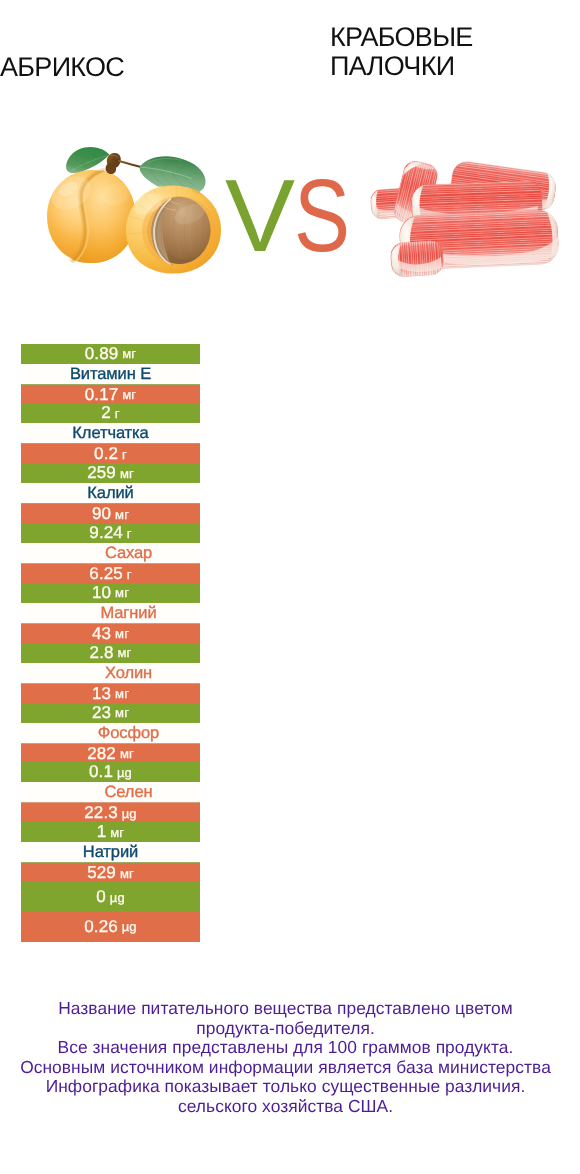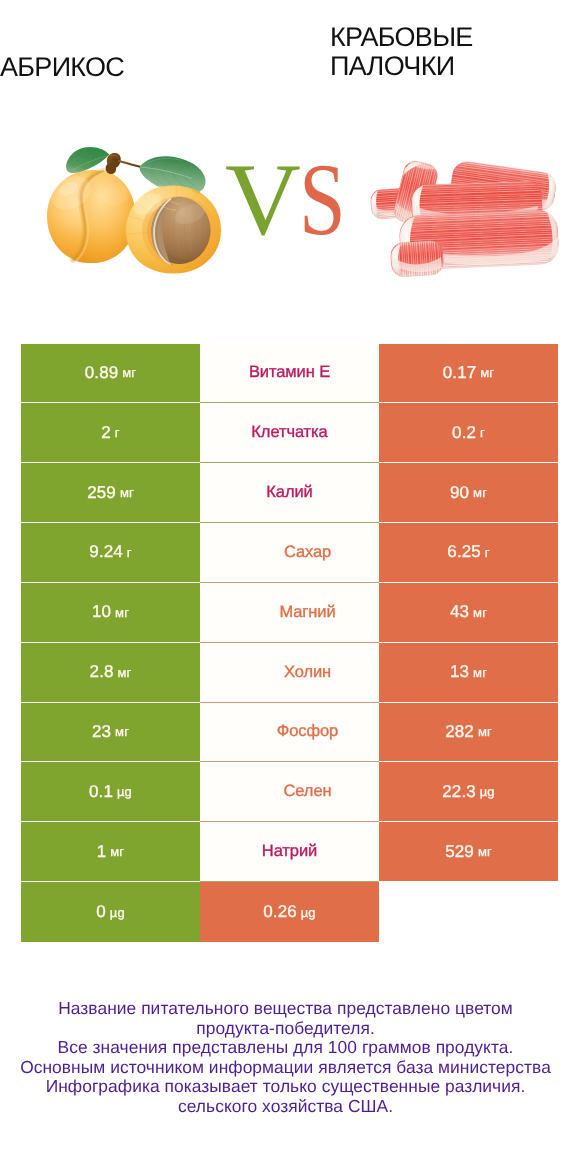--- a/index.html
+++ b/index.html
@@ -15,44 +15,44 @@
          letter-spacing:-0.7px;line-height:29px;}
   #title-left{left:0;top:53px;width:251px;font-size:27px;}
   #title-right{left:330px;top:23px;width:251px;font-size:27px;}
 
   
   .hero{position:absolute;}
   #apricot-img{left:40px;top:130px;width:190px;height:150px;}
   #crab-img{left:366px;top:150px;width:200px;height:135px;}
 
   
-  #vs{position:absolute;left:225px;top:150px;width:160px;height:100px;
+  #vs{position:absolute;left:225px;top:166px;width:160px;height:100px;
       font-size:103px;line-height:100px;font-weight:400;letter-spacing:0px;
-      font-family:Liberation Serif, serif;white-space:nowrap;}
+      font-family:Liberation Sans, sans-serif;white-space:nowrap;}
   #vs .v{color:#7aa22e;display:inline-block;transform:scaleX(1.02);transform-origin:left bottom;}
   #vs .s{color:#e0684a;display:inline-block;transform:scaleX(0.815);transform-origin:left bottom;margin-left:0px;}
 
   
   #table{position:absolute;left:21px;top:343.5px;width:537px;}
-  .row{position:relative;height:59.85px;display:flex;}
+  .row{position:relative;height:59.85px;display:flex;flex-direction:column;}
   .cell{display:flex;align-items:center;justify-content:center;
         box-sizing:border-box;height:100%;}
   .row:not(:last-child) .cell-left,
   .row:not(:last-child) .cell-right{
         border-bottom:1.4px solid #ffffff;}
   .cell-left{width:179px;background:#80a52f;color:#fffaf2;}
   .cell-right{width:179px;background:#e06e48;color:#fffaf2;}
   .cell-mid{width:179px;background:#fffefb;
             border-bottom:1px solid transparent;font-size:16.5px;font-weight:400;
             -webkit-text-stroke:0.35px currentColor;
             letter-spacing:-0.1px;}
   .row:last-child .cell-mid{border-bottom:0;}
   .val{font-size:17px;font-weight:400;white-space:nowrap;letter-spacing:0.1px;-webkit-text-stroke:0.35px currentColor;}
   .u{font-size:13px;font-weight:400;margin-left:4px;letter-spacing:0.1px;-webkit-text-stroke:0.3px currentColor;}
-  .win-green .cell-mid{color:#be185d;border-color:#9aad62;}
+  .win-green .cell-mid{color:#0c4a6e;border-color:#9aad62;}
   .win-orange .cell-mid{color:#e06e48;border-color:#d99b7f;padding-left:36px;}
 
   
   #footer{position:absolute;left:0;top:999px;width:571px;text-align:center;
           font-size:17.4px;line-height:19.6px;color:#4c1d95;font-weight:400;letter-spacing:0.05px;}
 </style>
 </head>
 <body>
 
 <div class="page">

